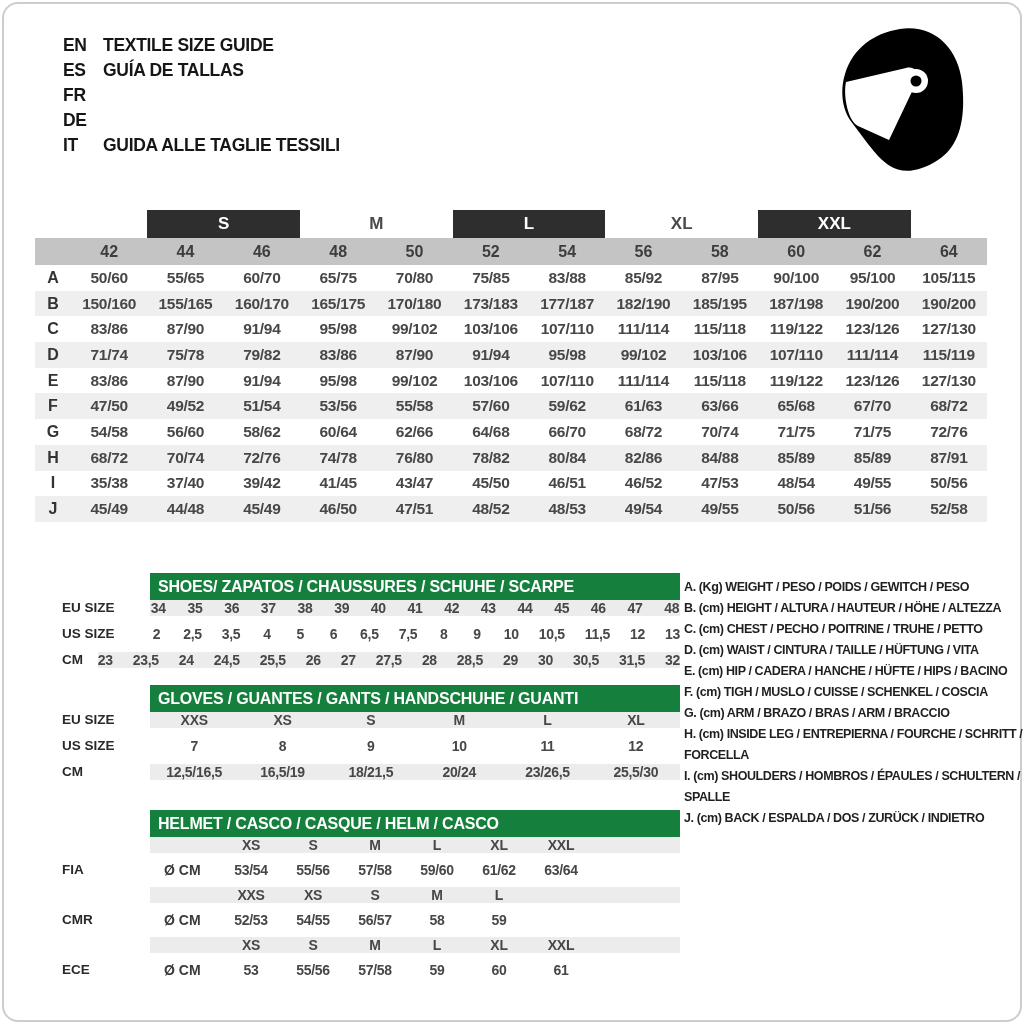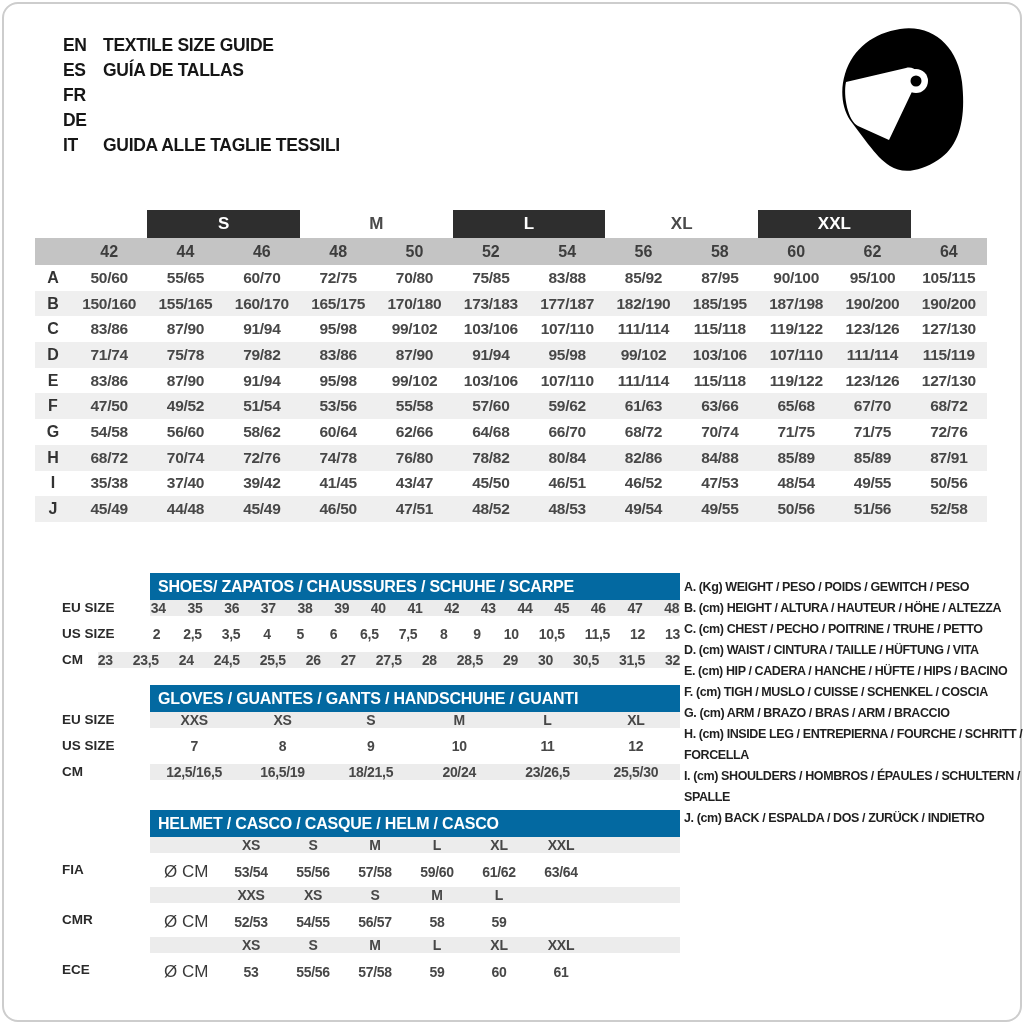--- a/index.html
+++ b/index.html
@@ -32,40 +32,40 @@
   .num-cells { flex:1; display:grid; grid-template-columns:repeat(12,1fr); }
   .ncell { text-align:center; font-weight:bold; font-size:16px; color:#3d3d3d; }
   .size-rows .trow { display:flex; height:25.7px; align-items:center; }
   .size-rows .trow:nth-child(even) { background:#efefef; }
   .letter { width:36px; text-align:center; font-weight:bold; font-size:16px; color:#333; }
   .cells { flex:1; display:grid; grid-template-columns:repeat(12,1fr); }
   .cell { text-align:center; font-weight:bold; font-size:15.5px; letter-spacing:-0.3px; color:#474747; }
 
   
   .section { position:absolute; left:35px; width:645px; }
-  .bar { margin-left:115px; height:27px; line-height:27px; background:#0369a1; color:#fff;
+  .bar { margin-left:115px; height:27px; line-height:27px; background:#15803d; color:#fff;
     font-weight:bold; font-size:16px; padding-left:8px; letter-spacing:-0.2px; }
   .srow { display:flex; align-items:flex-start; }
   .slabel { width:115px; padding-left:27px; font-weight:bold; font-size:13.5px; color:#2a2a2a;
     display:flex; align-items:center; }
   .scells { flex:1; display:grid; align-items:center; }
   .scell { text-align:center; font-weight:bold; font-size:14px; letter-spacing:-0.3px; color:#474747; }
 
   .shoes  { top:573px; }
   .shoes  .srow { height:26px; }
   .shoes  .scells { grid-template-columns:repeat(15,1fr);gap:20px; }
   .gloves { top:685px; }
   .gloves .srow { height:26px; }
   .gloves .scells { grid-template-columns:repeat(6,1fr); }
   .srows > .srow:nth-child(odd) .scells { background:#ececec; }
 
   .helmet-sec { top:810px; }
   .helmet-sec .srow { height:25px; }
   .hrow { flex:1; display:flex; align-items:center; }
-  .hunit { width:70px; padding-left:14px; font-weight:normal; font-size:17px; color:#3a3a3a; }
+  .hunit { width:70px; padding-left:14px; font-weight:bold; font-size:14px; color:#3a3a3a; }
   .hsizes { display:flex; }
   .hcell { width:62px; text-align:center; font-weight:bold; font-size:14px; letter-spacing:-0.3px; color:#474747; }
   .hsec .srow:first-child .hrow { background:#ececec; }
 
   
   .legend { position:absolute; left:684px; top:577px; width:345px; }
   .legend-line { font-weight:bold; font-size:12.5px; letter-spacing:-0.4px; line-height:21px; color:#1f1f1f; }
 </style>
 </head>
 <body>
@@ -131,21 +131,21 @@
   </div>
   <div class="size-rows">
 
   <div class="trow">
       <div class="letter">A</div>
       <div class="cells">
 
       <div class="cell">50/60</div>
           <div class="cell">55/65</div>
           <div class="cell">60/70</div>
-          <div class="cell">72/75</div>
+          <div class="cell">65/75</div>
           <div class="cell">70/80</div>
           <div class="cell">75/85</div>
           <div class="cell">83/88</div>
           <div class="cell">85/92</div>
           <div class="cell">87/95</div>
           <div class="cell">90/100</div>
           <div class="cell">95/100</div>
           <div class="cell">105/115</div>
         </div>
     </div>

